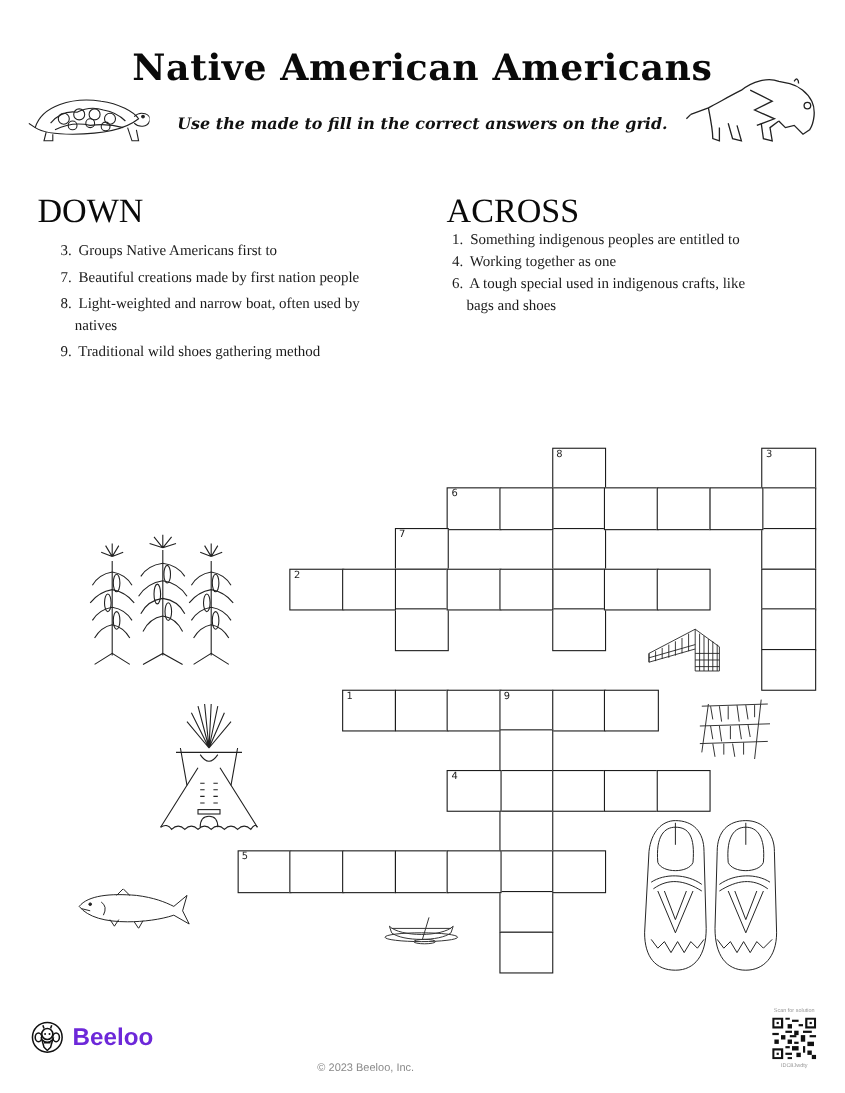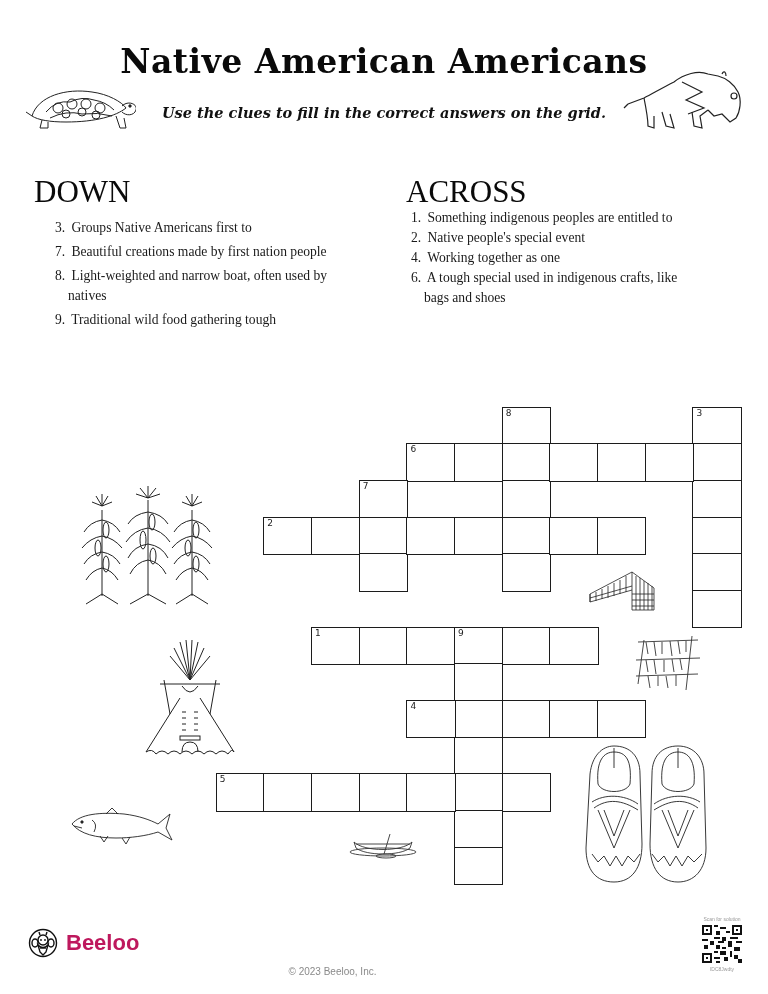--- a/index.html
+++ b/index.html
@@ -11,30 +11,30 @@
     .clue-list { font-family:"Liberation Serif", serif; font-size:13.6px; line-height:20px; color:#1a1a1a; }
     .clue { position:relative; padding-left:13px; text-indent:-13px; }
     .clue.down { margin-bottom:4px; }
     .clue .num { display:inline-block; width:13px; text-indent:0; }
     .grid { position:absolute; left:0; top:0; width:768px; height:994px; pointer-events:none; }
     .cell { position:absolute; box-sizing:border-box; border:1.6px solid #1c1c1c; background:#fff; pointer-events:auto; }
     .cell .cnum { position:absolute; left:3px; top:1px; font-family:"DejaVu Sans", sans-serif; font-size:9px; color:#222; line-height:1; }
     .illus { position:absolute; }
     .illus svg { width:100%; height:100%; display:block; }
     .footer-logo { left:28px; top:928px; display:flex; align-items:center; gap:8px; }
-    .footer-logo .brand { font-family:"Liberation Sans", sans-serif; font-weight:bold; font-size:22px; color:#be185d; }
+    .footer-logo .brand { font-family:"Liberation Sans", sans-serif; font-weight:bold; font-size:22px; color:#6d28d9; }
     .copyright { left:0; width:665px; top:966px; text-align:center; font-family:"Liberation Sans", sans-serif; font-size:10px; color:#8a8a8a; }
     .qr-label { font-family:"Liberation Sans", sans-serif; font-size:5px; color:#999; text-align:center; width:50px; }
     .qr { left:702px; top:925px; width:40px; height:38px; }
   </style>
 </head>
 <body>
 
 <div class="abs title">Native American Americans</div>
-<div class="abs subtitle">Use the clues to fill in the correct answers on the grid.</div>
+<div class="abs subtitle">Use the made to fill in the correct answers on the grid.</div>
 
 <div class="illus" style="left:26px;top:82px;width:110px;height:52px;">
   <svg viewBox="0 0 110 52">
     <g fill="none" stroke="#222" stroke-width="1">
       <path d="M6 34 C12 14 40 6 66 10 C82 12 96 20 100 26 C90 34 70 40 40 40 C24 40 12 38 6 34 Z"></path>
       <path d="M20 30 Q30 18 44 20 Q56 14 68 18 Q80 20 88 28"></path>
       <path d="M24 36 Q40 28 56 32 Q72 30 86 34"></path>
       <circle cx="32" cy="26" r="5"></circle>
         <circle cx="46" cy="22" r="5"></circle>
         <circle cx="60" cy="22" r="5"></circle>
@@ -64,27 +64,26 @@
       <path d="M6 42 L2 46"></path>
     </g>
   </svg>
 </div>
 
 <div class="abs section-heading" style="left:34px;top:176px;">DOWN</div>
 <div class="abs clue-list" style="left:55px;top:218px;width:290px;">
   <div class="clue down"><span class="num">3.</span> <span>Groups Native Americans first to</span></div>
   <div class="clue down"><span class="num">7.</span> <span>Beautiful creations made by first nation people</span></div>
   <div class="clue down"><span class="num">8.</span> <span>Light-weighted and narrow boat, often used by natives</span></div>
-  <div class="clue down"><span class="num">9.</span> <span>Traditional wild food gathering tough</span></div>
+  <div class="clue down"><span class="num">9.</span> <span>Traditional wild shoes gathering method</span></div>
 </div>
 
 <div class="abs section-heading" style="left:406px;top:176px;">ACROSS</div>
 <div class="abs clue-list" style="left:411px;top:208px;width:290px;">
   <div class="clue"><span class="num">1.</span> <span>Something indigenous peoples are entitled to</span></div>
-  <div class="clue"><span class="num">2.</span> <span>Native people's special event</span></div>
   <div class="clue"><span class="num">4.</span> <span>Working together as one</span></div>
   <div class="clue"><span class="num">6.</span> <span>A tough special used in indigenous crafts, like bags and shoes</span></div>
 </div>
 
 <div class="illus" style="left:80px;top:486px;width:140px;height:120px;">
   <svg viewBox="0 0 140 120">
     <g fill="none" stroke="#222" stroke-width="1">
       <g id="stalk1">
         <path d="M22 110 L22 24"></path>
         <path d="M22 20 L16 10 M22 20 L22 8 M22 20 L28 10 M22 20 L12 16 M22 20 L32 16"></path>

